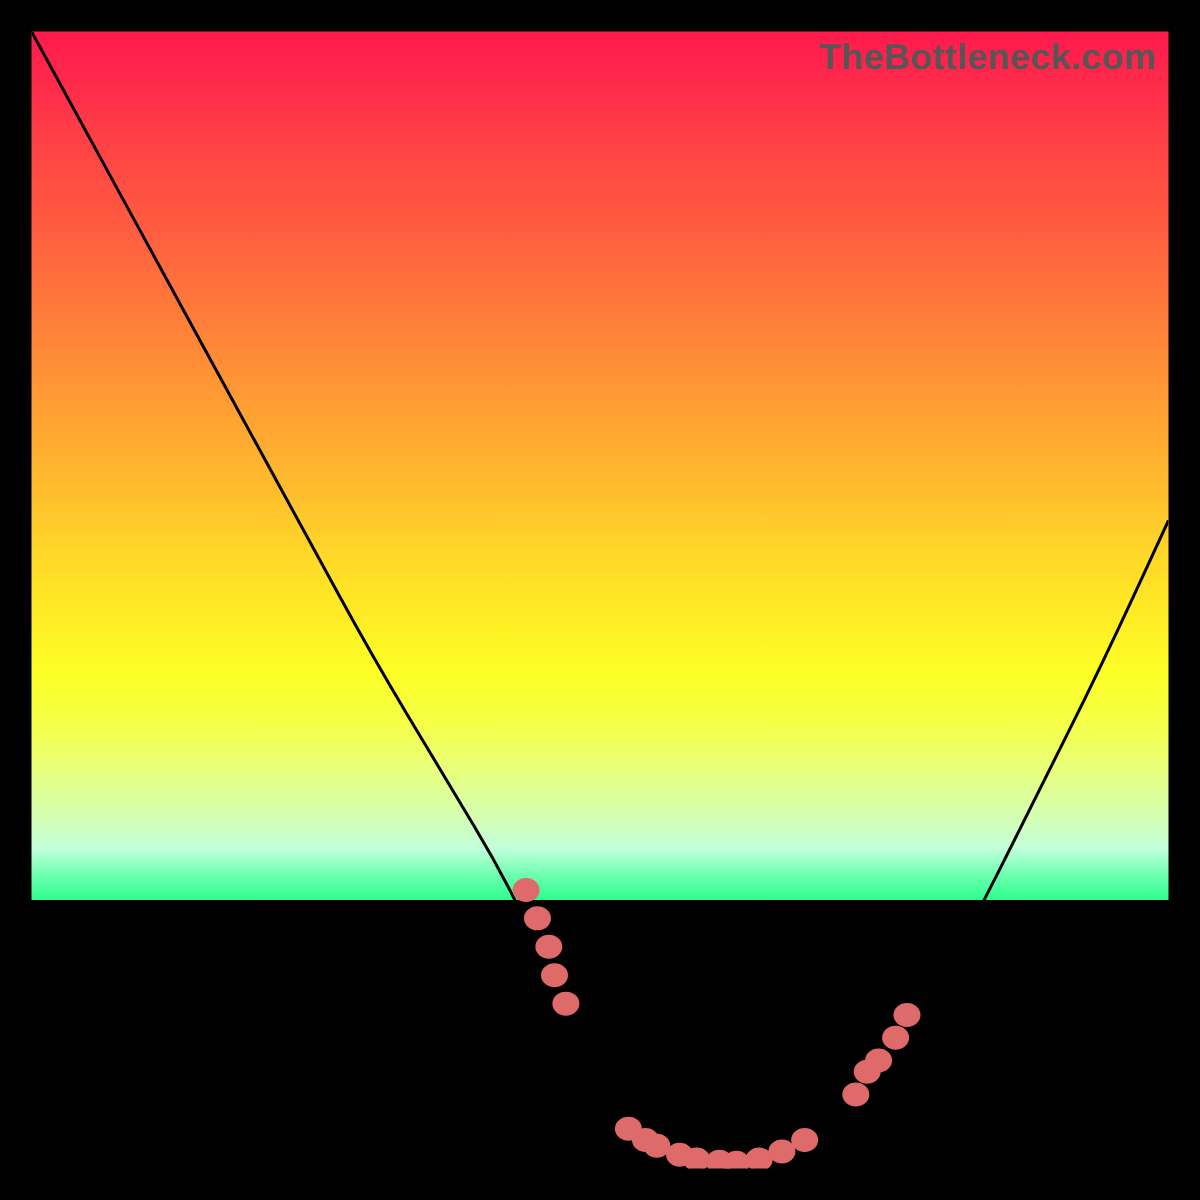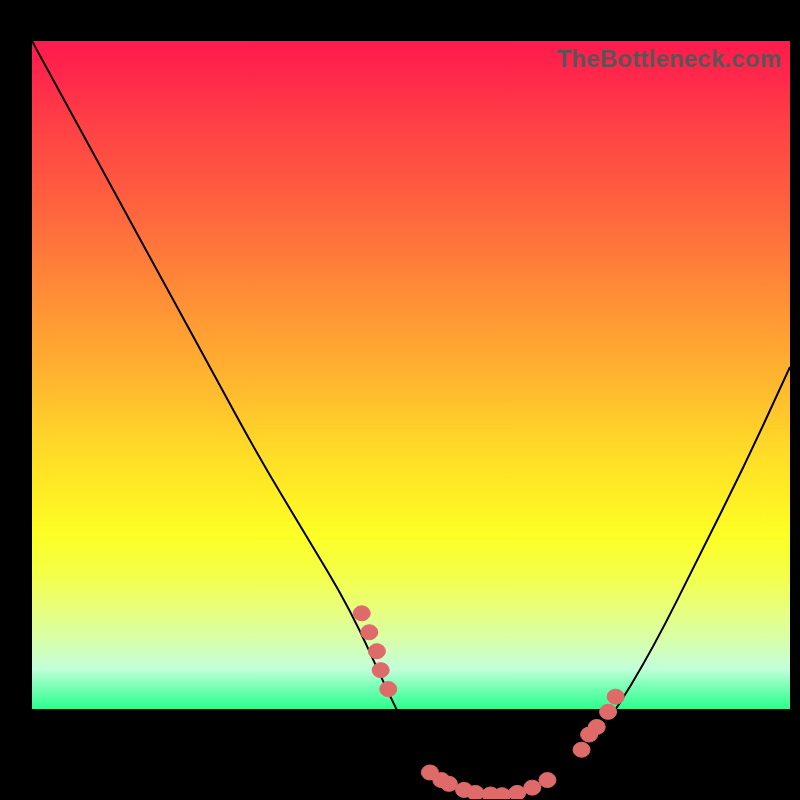--- a/index.html
+++ b/index.html
@@ -5,43 +5,42 @@
   * { margin: 0; padding: 0; box-sizing: border-box; }
   html, body { width: 800px; height: 800px; background: #000; overflow: hidden; }
   .frame {
     position: relative;
     width: 800px;
     height: 800px;
     background: #000;
   }
   .plot-area {
     position: absolute;
-    left: 32px;
+    left: 21px;
     top: 21px;
     width: 758px;
-    height: 668px;
+    height: 579px;
     background: linear-gradient(to bottom,
       #ff1a4d 0%,
       #ff2a4a 6%,
       #ff3f46 12%,
       #ff5a40 22%,
       #ff7a3a 32%,
       #ff9a34 42%,
       #ffba2e 52%,
       #ffd728 60%,
       #ffee24 68%,
       #fcff25 74%,
       #f4ff4a 80%,
       #e8ff7c 85%,
       #d6ffae 90%,
       #c2ffda 94%,
       #71ffb0 97%,
       #2bff8e 100%
     );
-    margin-top: 20px;
   }
   .watermark {
     position: absolute;
     top: 4px;
     right: 8px;
     font-family: Arial, Helvetica, sans-serif;
     font-size: 24px;
     font-weight: 700;
     color: #565656;
     letter-spacing: 0.2px;

